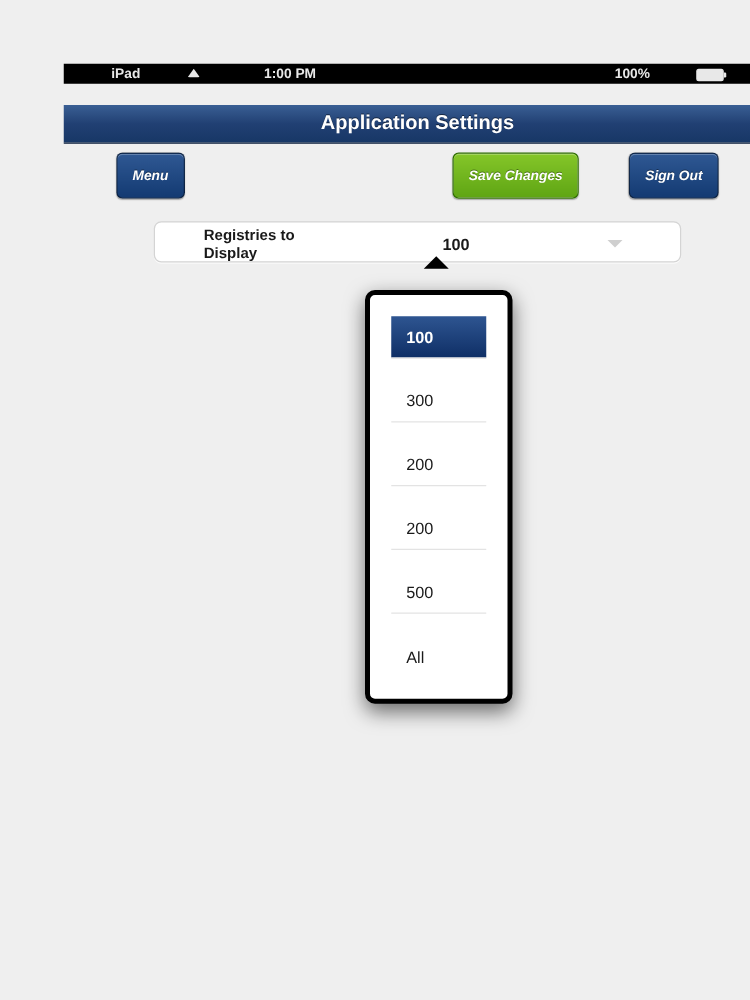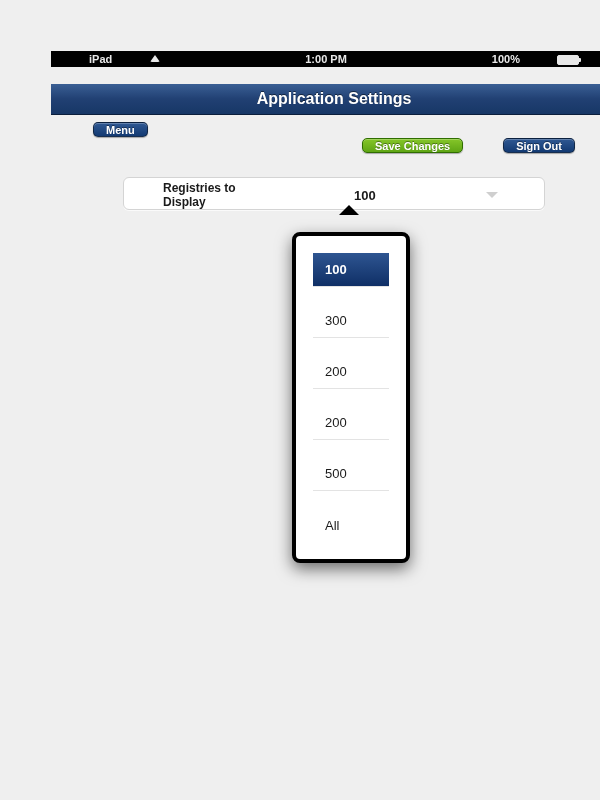--- a/index.html
+++ b/index.html
@@ -16,21 +16,21 @@
       height: 16px;
       background: #000;
       color: #e8e8e8;
       display: flex;
       align-items: center;
       font-size: 11px;
       padding: 0 4px;
       font-weight: 600;
     }
     .status-left { display: flex; align-items: center; gap: 4px; }
-    .status-center { flex: 1; text-align: center; }
+    .status-center { flex: 1; }
     .status-right { display: flex; align-items: flex-end; gap: 3px; }
     .wifi-ic { display:inline-block; width:0; height:0; border-left:5px solid transparent; border-right:5px solid transparent; border-bottom:7px solid #e8e8e8; border-radius:2px; transform: translateY(-1px);}
     .battery {
       width: 22px; height: 10px; border: 1px solid #e8e8e8; border-radius: 2px; position: relative;
       background: #e8e8e8;
     }
     .battery::after {
       content:""; position:absolute; right:-3px; top:2px; width:2px; height:4px; background:#e8e8e8; border-radius:0 1px 1px 0;
     }
     
@@ -43,33 +43,34 @@
       align-items:center;
       justify-content:center;
     }
     .nav-title {
       color: #fff;
       font-size: 16px;
       font-weight: bold;
       text-shadow: 0 -1px 0 rgba(0,0,0,0.5);
     }
     .nav-left { position:absolute; left:8px; top:4px; display:flex; gap:6px;}
-    .nav-right { position:absolute; right:8px; top:20px; display:flex; gap:6px;}
+    .nav-right { position:absolute; right:8px; top:4px; display:flex; gap:6px;}
     .nav-btn {
-      height: 15px;
+      height: 37px;
       padding: 0 12px;
       color:#fff;
       font-size: 11px;
       font-weight: bold;
       border-radius: 5px;
       display:flex; align-items:center;
       text-shadow: 0 -1px 0 rgba(0,0,0,0.4);
       box-shadow: inset 0 1px 0 rgba(255,255,255,0.25), 0 1px 1px rgba(0,0,0,0.3);
       border: 1px solid rgba(0,0,0,0.45);
       cursor:pointer;
+      font-style:italic;
     }
     .btn-blue { background: linear-gradient(#2f5893, #133a72); }
     .btn-green { background: linear-gradient(#85c629, #5fa514); border-color:#2f6e00;}
     
     .content { padding: 28px 55px 0; }
     .section-title {
       color:#8a8a8a;
       font-size: 17px;
       font-weight: 300;
       margin-bottom: 9px;

